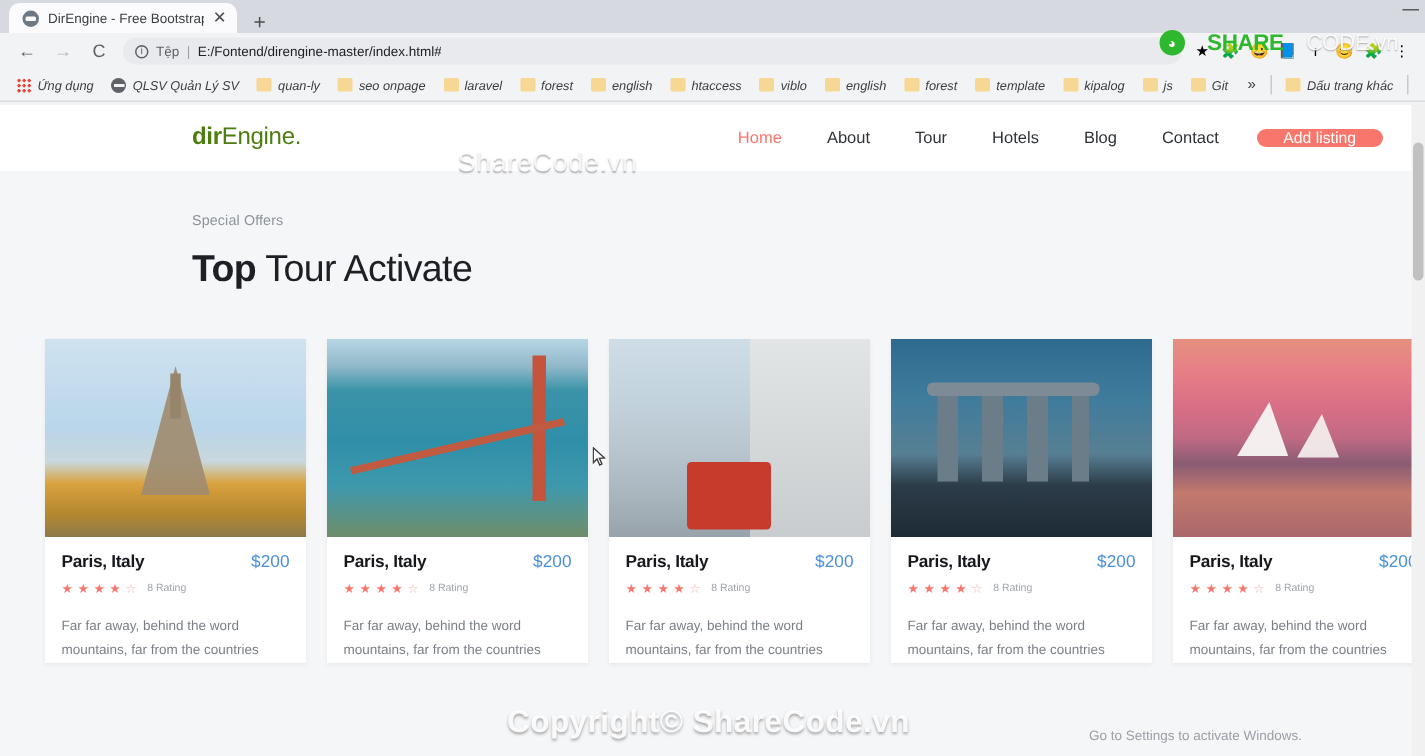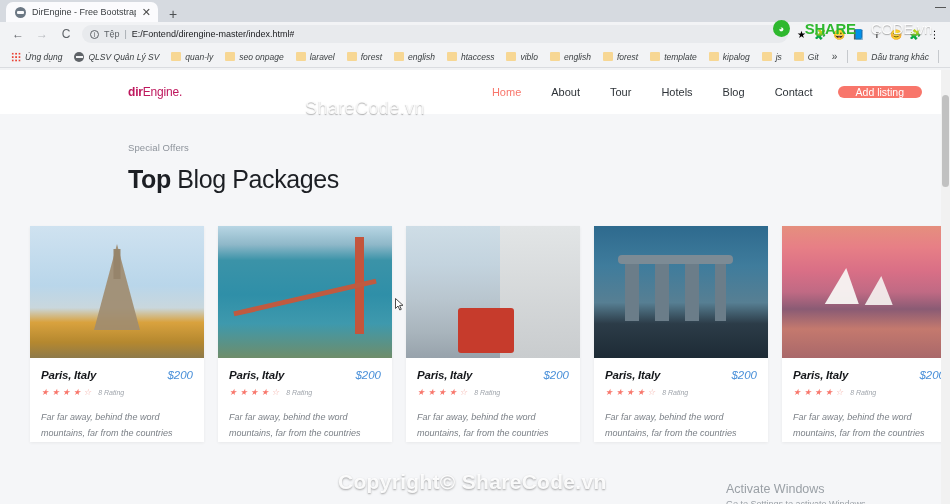--- a/index.html
+++ b/index.html
@@ -118,21 +118,21 @@
   
   .viewport {
     position: absolute; left: 0; top: 70px; width: 950px; height: 434px;
     background: #f5f6f8; overflow: hidden;
   }
 
   .site-header {
     height: 44px; background: #ffffff; display: flex; align-items: center;
     padding: 0 28px 0 128px; position: relative;
   }
-  .logo { font-size: 12px; color: #be185d; letter-spacing: -0.2px; }
+  .logo { font-size: 16px; color: #4d7c0f; letter-spacing: -0.2px; }
   .logo b { font-weight: 700; }
   .logo span.light { font-weight: 400; }
   .nav {
     margin-left: auto; display: flex; align-items: center; gap: 0px;
   }
   .nav a {
     font-size: 11px; color: #2e3338; text-decoration: none; padding: 0 15px;
     cursor: pointer;
   }
   .nav a.active { color: #f8766b; }
@@ -149,21 +149,20 @@
     font-weight: 400;
   }
   .headline b { font-weight: 700; }
 
   .cards {
     display: flex; gap: 14px; padding-left: 30px; margin-top: 32px;
   }
   .card {
     width: 174px; background: #ffffff; flex: none;
     box-shadow: 0 1px 3px rgba(0,0,0,0.06);
-    font-style: italic;
   }
   .card-img { width: 174px; height: 132px; position: relative; overflow: hidden; }
   .card-body { padding: 11px 11px 0 11px; }
   .card-top {
     display: flex; align-items: baseline; justify-content: space-between;
   }
   .card-title { font-size: 11.5px; color: #16181c; font-weight: 700; letter-spacing: -0.2px;}
   .card-price { font-size: 11.5px; color: #4a90d9; font-weight: 400; }
   .card-rating { display: flex; align-items: center; gap: 3px; margin-top: 7px; }
   .star { font-size: 8.5px; color: #f8766b; line-height: 1; }
@@ -409,21 +408,21 @@
         <a>Tour</a>
         <a>Hotels</a>
         <a>Blog</a>
         <a>Contact</a>
         <div class="btn-add">Add listing</div>
       </nav>
     </div>
 
     <div class="section-head">
       <div class="eyebrow">Special Offers</div>
-      <h1 class="headline"><b>Top</b><span> Blog Packages</span></h1>
+      <h1 class="headline"><b>Top</b><span> Tour Activate</span></h1>
     </div>
 
     <div class="cards">
 
       <div class="card">
         <div class="card-img img-paris"></div>
         <div class="card-body">
           <div class="card-top">
             <span class="card-title">Paris, Italy</span>
             <span class="card-price">$200</span>
@@ -525,21 +524,20 @@
   <div class="wm wm-bottom">Copyright© ShareCode.vn</div>
   <div class="wm wm-header">ShareCode.vn</div>
 
   <div class="wm-logo">
     <span class="wm-logo-mark">◕</span>
     <span class="wm-share">SHARE</span>
     <span class="wm-code">CODE.vn</span>
   </div>
 
   <div class="activate">
-    <div class="activate-title">Activate Windows</div>
     <div class="activate-sub">Go to Settings to activate Windows.</div>
   </div>
 
   <svg class="cursor" viewBox="0 0 9 13">
     <path d="M0.5 0.5 L0.5 10.5 L3 8 L4.8 12 L6.3 11.3 L4.6 7.5 L8 7.3 Z" fill="#ffffff" stroke="#3a3a3a" stroke-width="0.9"></path>
   </svg>
 
 </div>
 
 </body></html>

